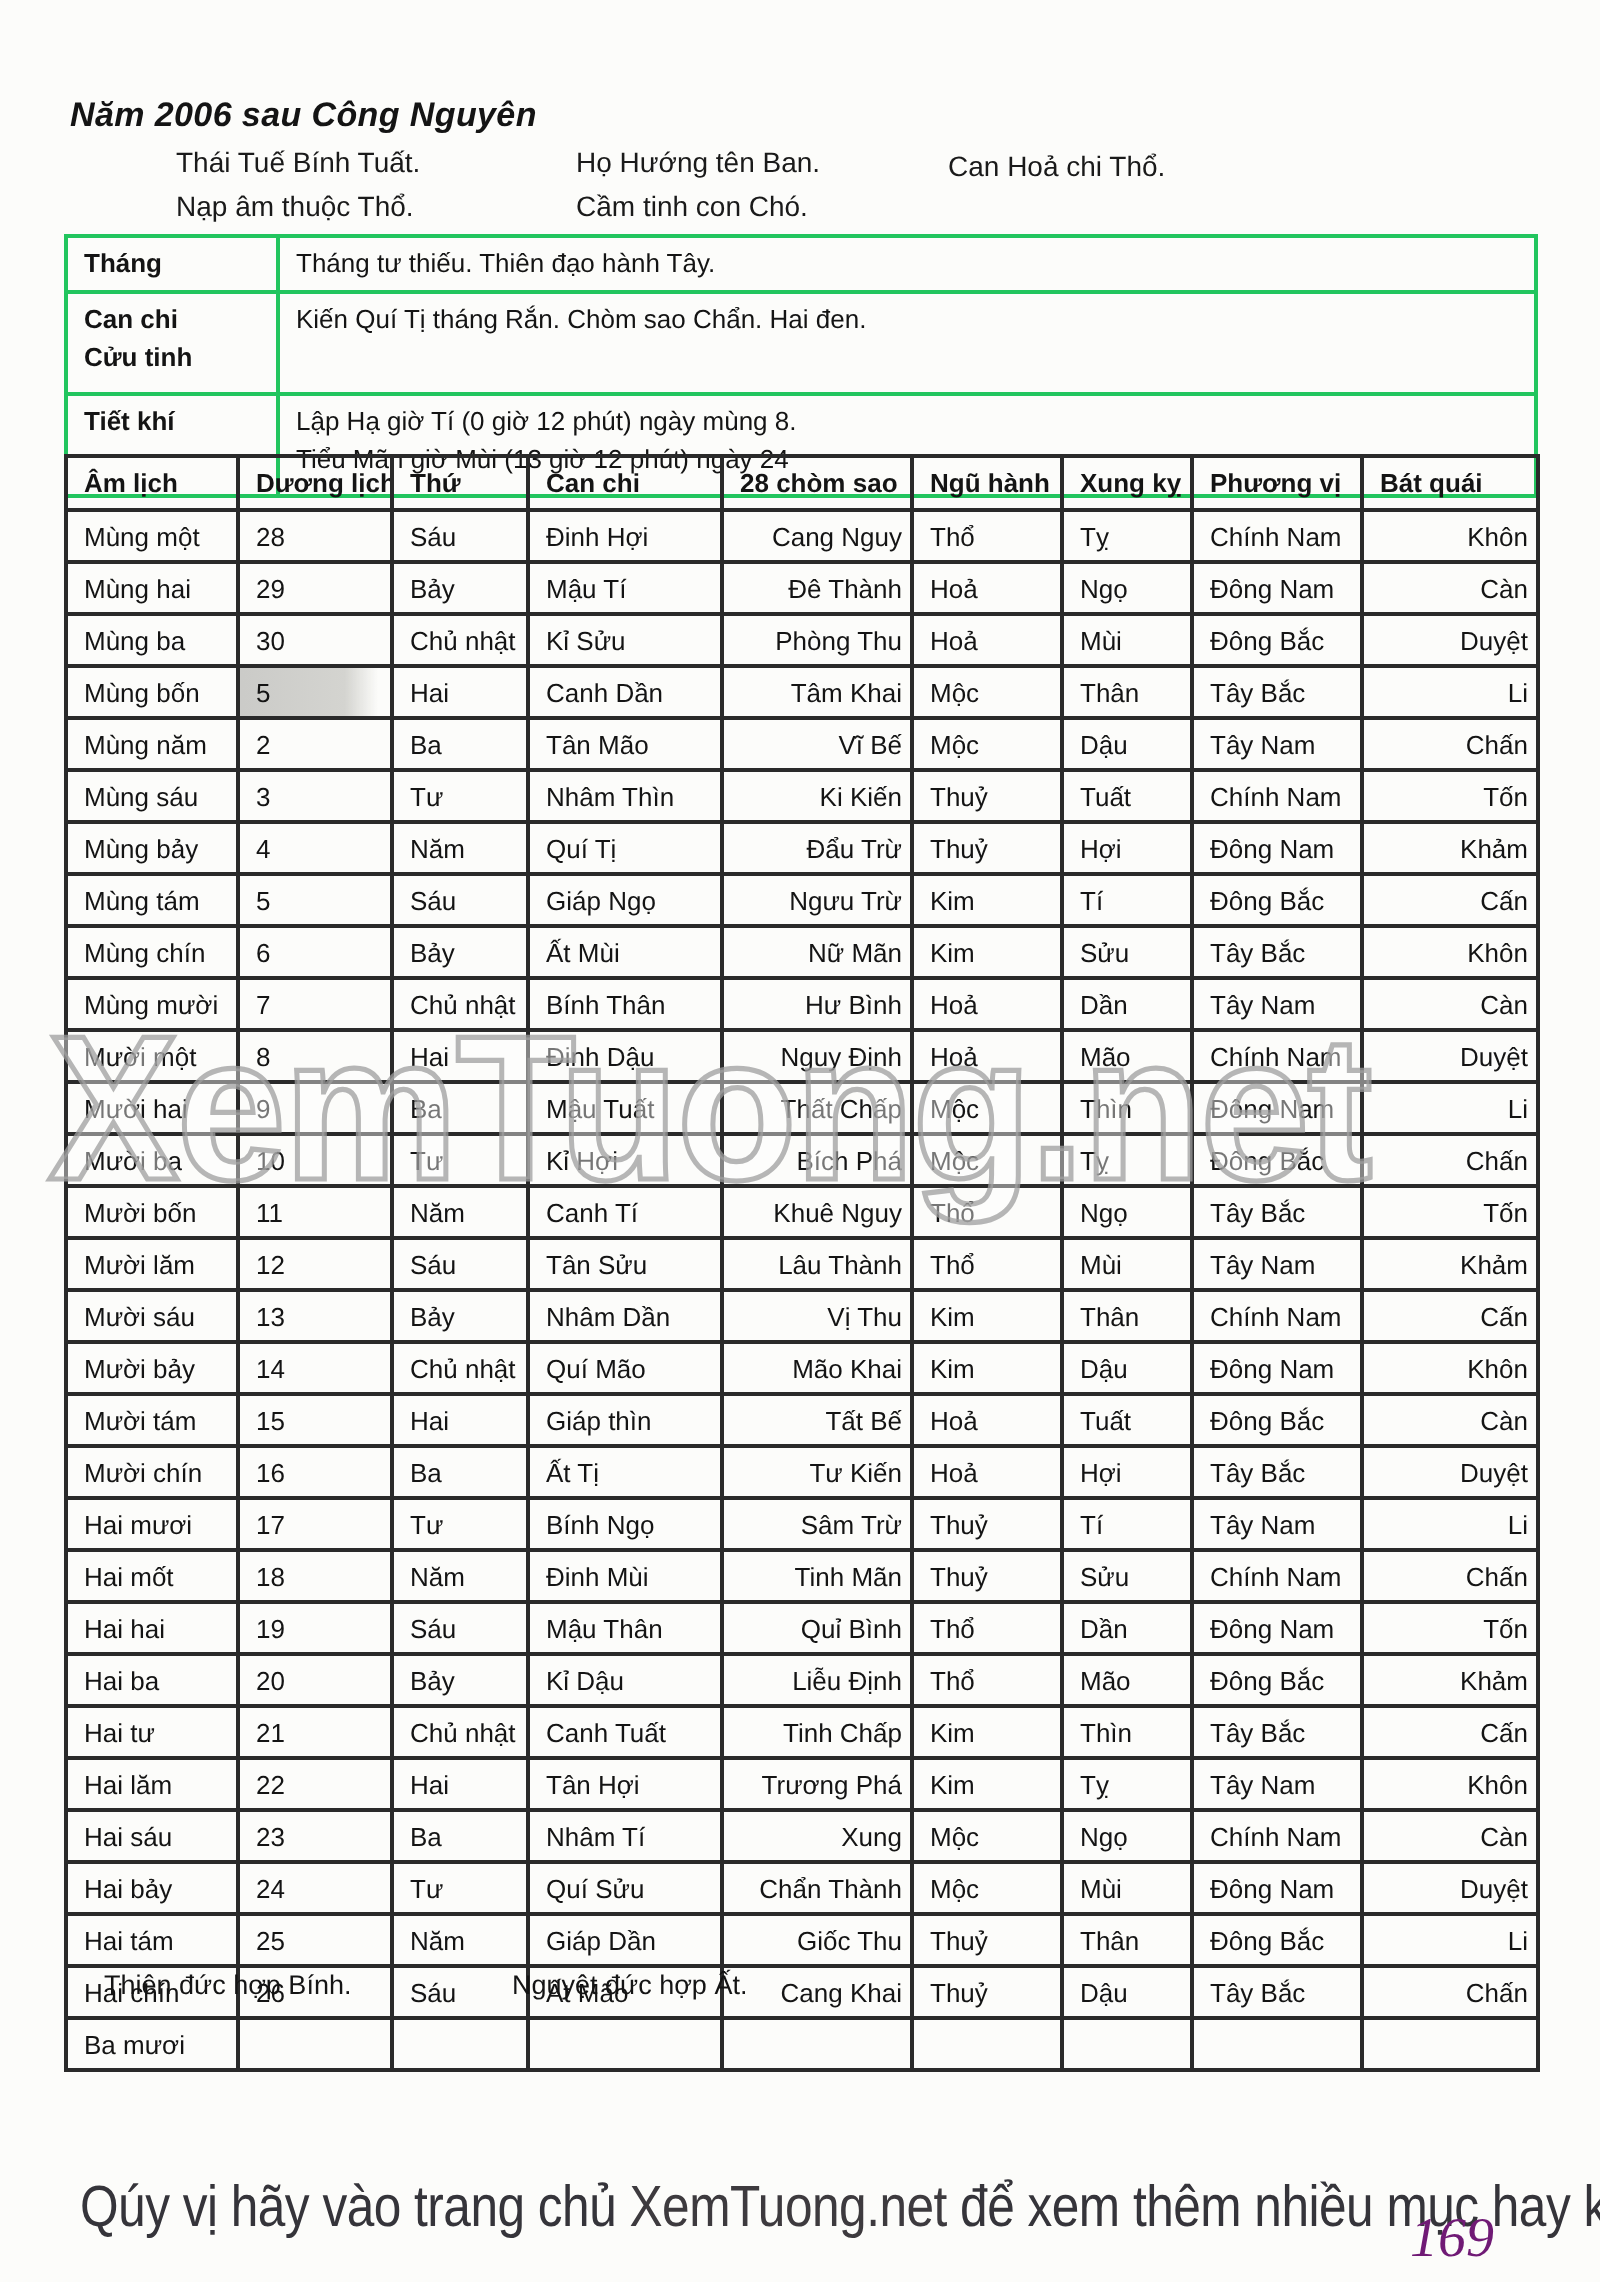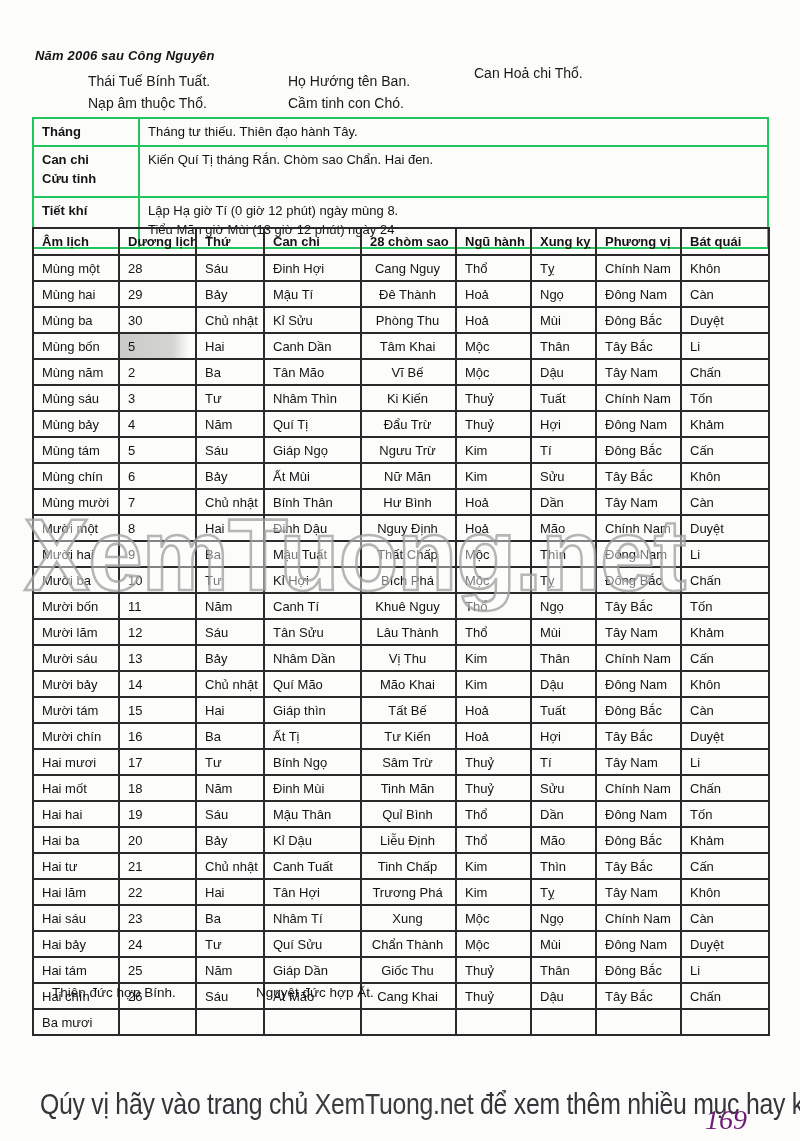--- a/index.html
+++ b/index.html
@@ -7,21 +7,21 @@
     position:relative;
     width:800px;height:1141px;
     background:#fcfcfa;
     font-family:"Liberation Sans", sans-serif;
     color:#141414;
     overflow:hidden;
   }
   .abs{position:absolute;}
   .doc-title{
     left:35px;top:48px;
-    font-size:13px;font-weight:bold;font-style:italic;
+    font-size:17px;font-weight:bold;font-style:italic;
     letter-spacing:0.2px;
   }
   .info-item{font-size:14px;color:#1a1a1a;white-space:nowrap;}
 
   
   .section-table{
     position:absolute;left:32px;top:117px;width:737px;
     border-collapse:collapse;table-layout:fixed;
   }
   .section-table td{
@@ -43,22 +43,22 @@
     border:2px solid #2a2a2a;
     font-size:13px;
     padding:0 4px 0 8px;
     white-space:nowrap;
     overflow:hidden;
     text-align:left;
     font-weight:normal;
   }
   .main-table th{font-weight:bold;height:25px;}
   .main-table td{height:24px;}
-  .main-table td.col-4{text-align:center;padding-left:2px;}
-  .main-table td.col-8{padding-left:8px;}
+  .main-table td.col-4{text-align:right;padding-left:2px;}
+  .main-table td.col-8{padding-left:8px;text-align:right;}
   .main-table td.smudge{
     background:linear-gradient(90deg, #cbcbc8 2%, #d4d4d0 70%, rgba(212,212,208,0) 92%);
   }
 
   
   .watermark{
     left:24px;top:498px;width:760px;
     font-size:98px;font-weight:bold;
     letter-spacing:-1px;
     color:rgba(255,255,255,0.42);
@@ -89,21 +89,21 @@
   }
 </style>
 </head>
 <body>
 
 <div class="page">
 
   <div class="abs doc-title">Năm 2006 sau Công Nguyên</div>
   <div class="abs info-item" style="left:88px;top:73px;">Thái Tuế Bính Tuất.</div>
   <div class="abs info-item" style="left:288px;top:73px;">Họ Hướng tên Ban.</div>
-  <div class="abs info-item" style="left:474px;top:65px;text-align:center;">Can Hoả chi Thổ.</div>
+  <div class="abs info-item" style="left:474px;top:75px;text-align:center;">Can Hoả chi Thổ.</div>
   <div class="abs info-item" style="left:88px;top:95px;">Nạp âm thuộc Thổ.</div>
   <div class="abs info-item" style="left:288px;top:95px;text-align:right;">Cầm tinh con Chó.</div>
 
   <table class="section-table">
     <tbody>
         <tr>
       <td class="lbl" style="height:21px;">Tháng</td>
       <td>Tháng tư thiếu. Thiên đạo hành Tây.</td>
     </tr>
     <tr>

